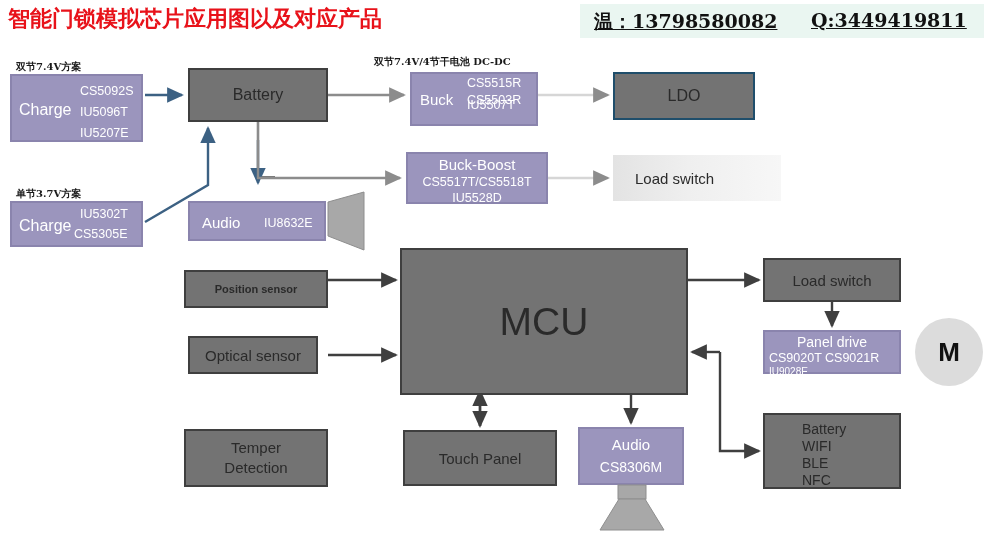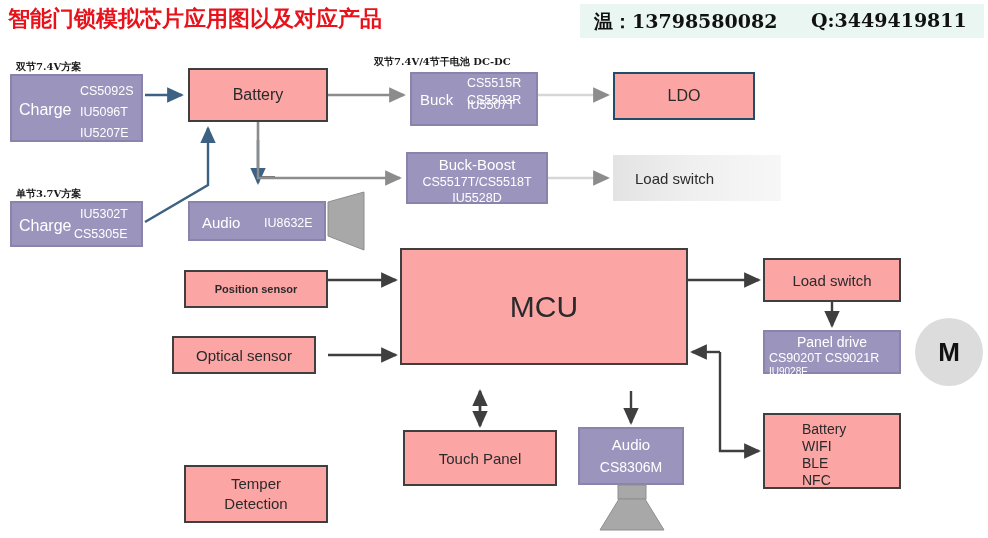--- a/index.html
+++ b/index.html
@@ -16,32 +16,32 @@
     font-size:22px;font-weight:bold;color:#e8121a;
     letter-spacing:0px;white-space:nowrap;
     font-family:"DejaVu Sans",sans-serif;
   }
   #contact-bar{
     position:absolute;left:580px;top:4px;width:404px;height:34px;
     background:#eaf6f1;
   }
   #contact-bar .ctext{
     position:absolute;top:5px;font-size:19px;font-weight:bold;color:#111;
-    font-family:"DejaVu Serif",serif;white-space:nowrap;
+    font-family:"DejaVu Serif",serif;white-space:nowrap;text-decoration:underline;
   }
   #contact-phone{left:14px;}
   #contact-qq{left:231px;}
 
   
   .blk{position:absolute;box-sizing:border-box;display:flex;
        flex-direction:column;align-items:center;justify-content:center;}
   .blk .t{white-space:nowrap;}
 
   .gray{
-    background:#fca5a5;border:2.5px solid #3f3f3f;
+    background:#737373;border:2.5px solid #3f3f3f;
     color:#2a2a2a;font-size:15px;
   }
   .gray.navy{border-color:#1f4e6b;}
   .purple{
     background:#9b95bd;border:2.5px solid #8a84ad;color:#ffffff;
   }
   .noborder{
     background:linear-gradient(to right,#e3e3e3 0%,#efefef 45%,#f7f7f7 100%);
     border:none;color:#2b2b2b;font-size:15px;
   }
@@ -80,24 +80,24 @@
   #ldo{left:613px;top:72px;width:142px;height:48px;font-size:16px;}
   #loadswitch-top{left:613px;top:155px;width:168px;height:46px;
      justify-content:flex-start;padding-left:22px;align-items:center;
      flex-direction:row;}
 
   #audio1{left:188px;top:201px;width:138px;height:40px;}
   #audio1 .lbl{position:absolute;left:12px;top:11px;font-size:15px;}
   #audio1 .p1{position:absolute;left:74px;top:13px;font-size:12.5px;}
 
   #position-sensor{left:184px;top:270px;width:144px;height:38px;font-size:11px;font-weight:bold;}
-  #optical-sensor{left:172px;top:336px;width:144px;height:38px;font-size:15px;}
-  #temper{left:184px;top:429px;width:144px;height:58px;font-size:15px;line-height:1.35;margin-top:36px;}
-
-  #mcu{left:400px;top:248px;width:288px;height:117px;font-size:30px;}
+  #optical-sensor{left:188px;top:336px;width:130px;height:38px;font-size:15px;}
+  #temper{left:184px;top:429px;width:144px;height:58px;font-size:15px;line-height:1.35;}
+
+  #mcu{left:400px;top:248px;width:288px;height:147px;font-size:39px;}
 
   #loadswitch-right{left:763px;top:258px;width:138px;height:44px;font-size:15px;}
   #motordrive{left:763px;top:330px;width:138px;height:44px;}
   #motordrive .lbl{position:absolute;left:0;right:0;top:2px;text-align:center;font-size:14px;}
   #motordrive .p1{position:absolute;left:4px;top:19px;font-size:12.5px;}
   #motordrive .p2{position:absolute;left:4px;top:34px;font-size:10px;}
 
   #motor-circle{
     position:absolute;left:915px;top:318px;width:68px;height:68px;border-radius:50%;
     background:#dcdcdc;display:flex;align-items:center;justify-content:center;

